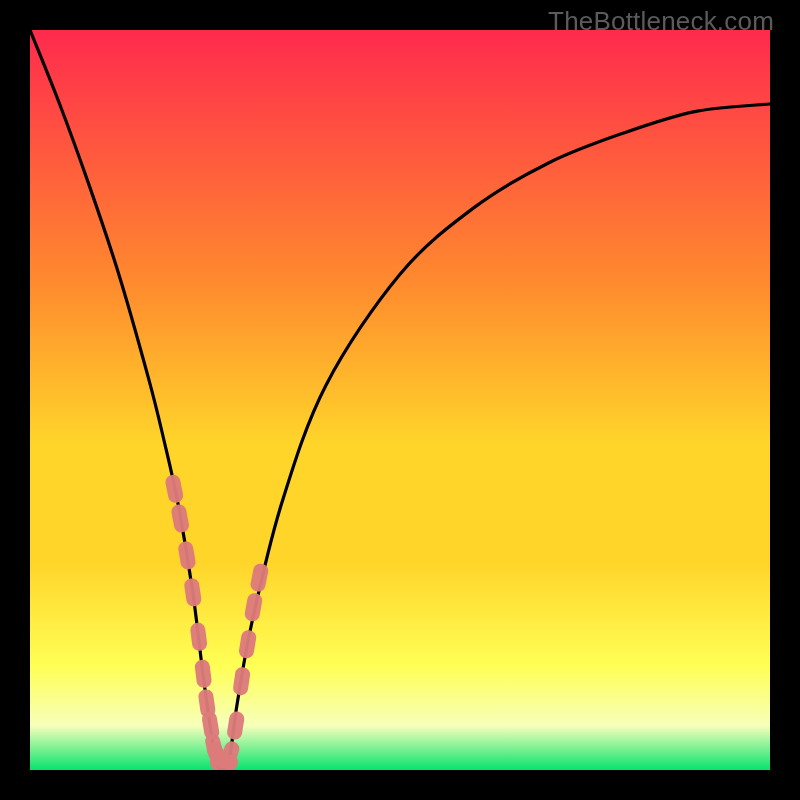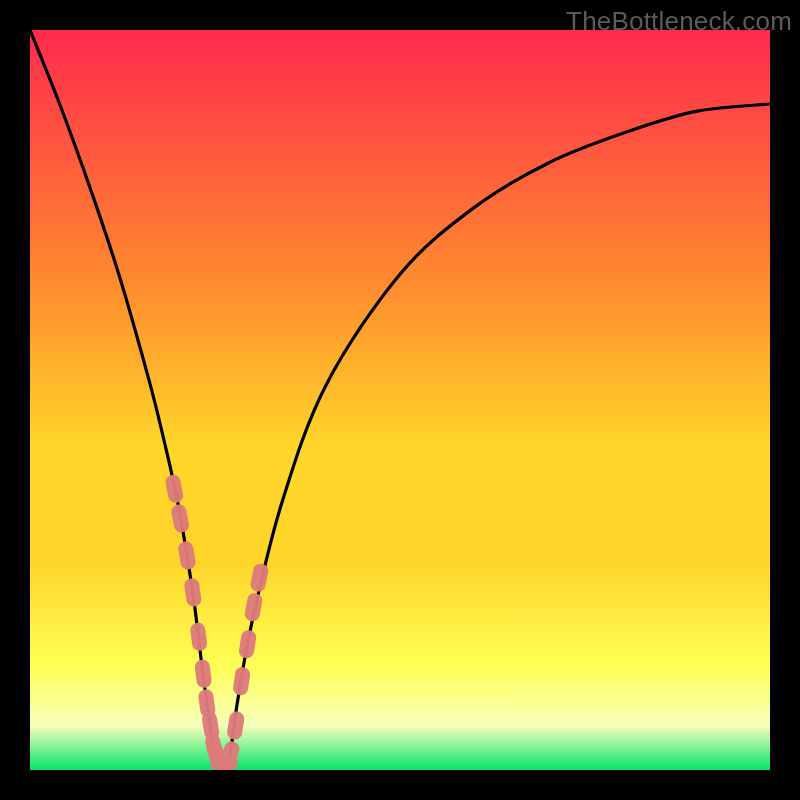--- a/index.html
+++ b/index.html
@@ -30,21 +30,21 @@
   .gradient {
     position: absolute;
     left: 0;
     top: 0;
     width: 100%;
     height: 100%;
   }
   .watermark {
     position: absolute;
     top: 6px;
-    right: 8px;
+    right: 26px;
     color: #5b5b5b;
     font-size: 26px;
     font-weight: 500;
     letter-spacing: 0.2px;
     z-index: 20;
   }
   svg.curve {
     position: absolute;
     left: 0;
     top: 0;

